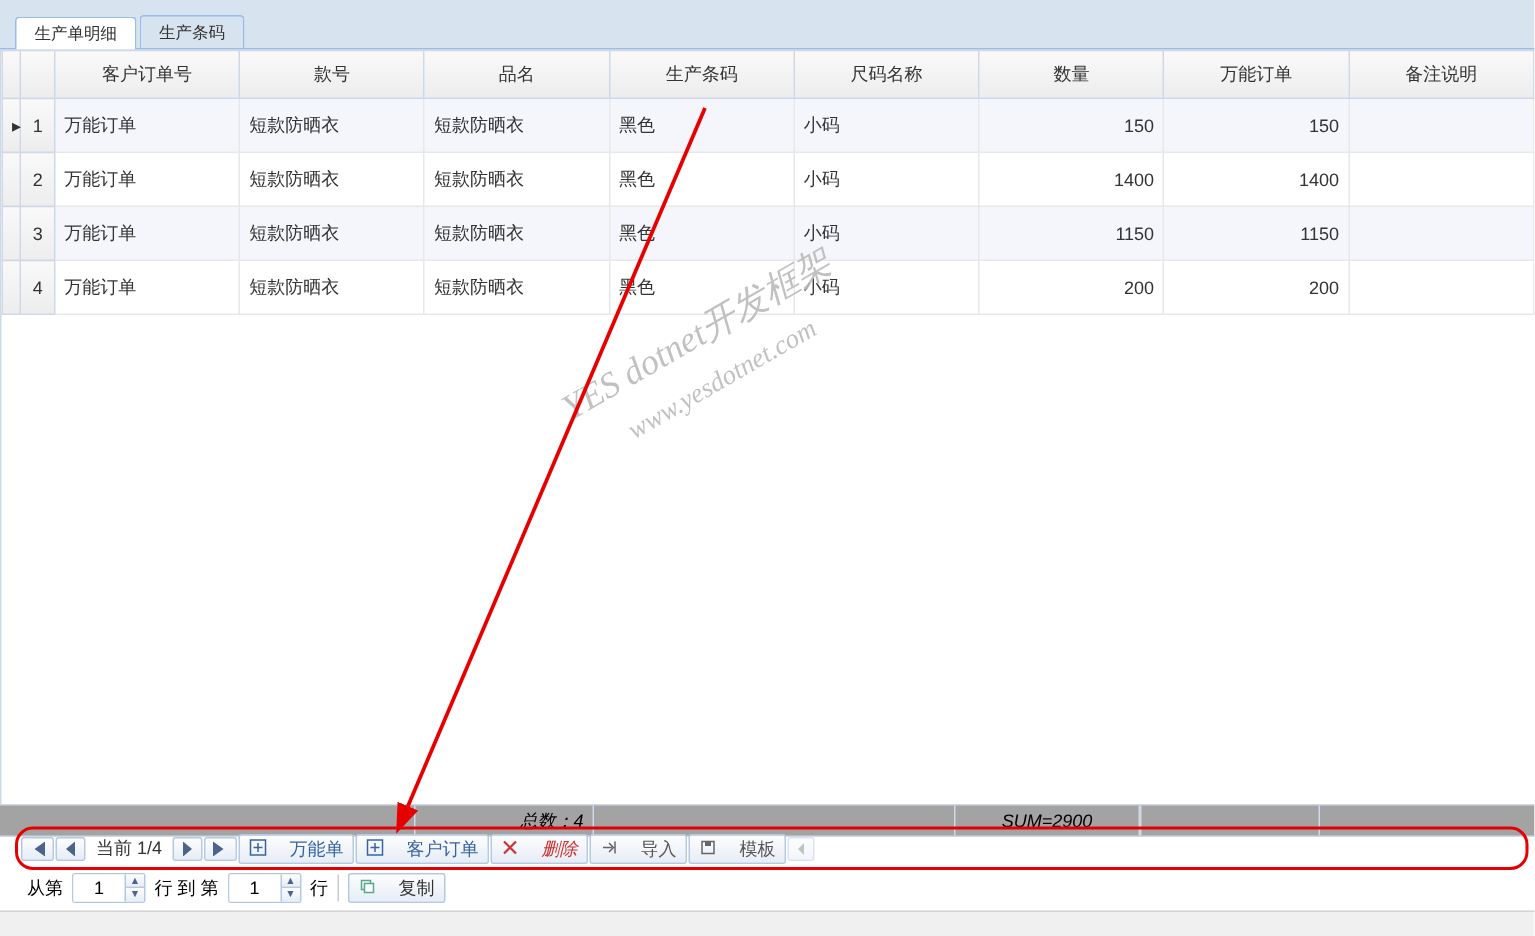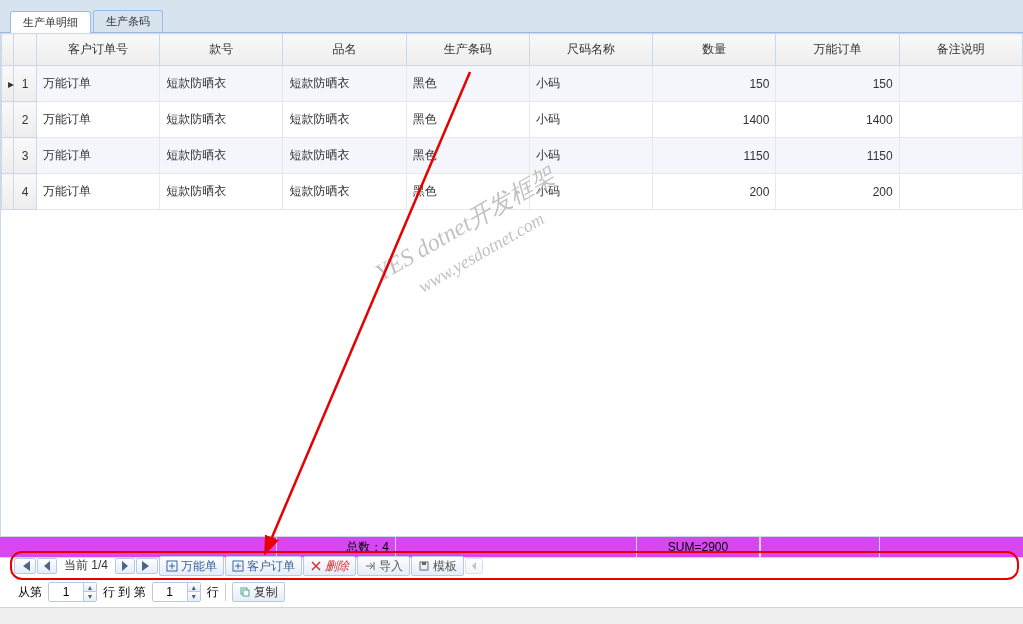--- a/index.html
+++ b/index.html
@@ -118,21 +118,22 @@
       display: flex;
       border-top: 1px solid #cfd8e7;
       border-bottom: 1px solid #cfd8e7;
       height: 22px;
       align-items: flex-start;
       font-size: 12px;
       position: absolute;
       bottom: 66px;
       left: 0;
       right: 0;
-      background: #d946ef;
+      background: #a3a3a3;
+      font-style: italic;
     }
     .totals .totals-cell {
       border-right: 1px solid #cfd8e7;
       border-left: 1px solid #cfd8e7;
       padding: 2px 6px;
       height: 100%;
       display: flex;
       align-items: center;
     }
     
@@ -169,22 +170,21 @@
       padding: 2px 6px;
       color: #333;
     }
     .tb-btn {
       border: 1px solid #b5c9e2;
       background: linear-gradient(#fdfdfd, #e6edf7);
       padding: 2px 6px;
       cursor: pointer;
       color: #3764a0;
       display: inline-flex;
-      align-items: center;
-      gap: 3px;
+      gap: 15px;
       border-radius: 2px;
       font-size: 12px;
       line-height: 14px;
     }
     .tb-btn.danger { color: #cc3333; font-style: italic; }
     .tb-icon { width: 12px; height: 12px; display:inline-block; }
     
     
     .copy-row {
       position: absolute;

